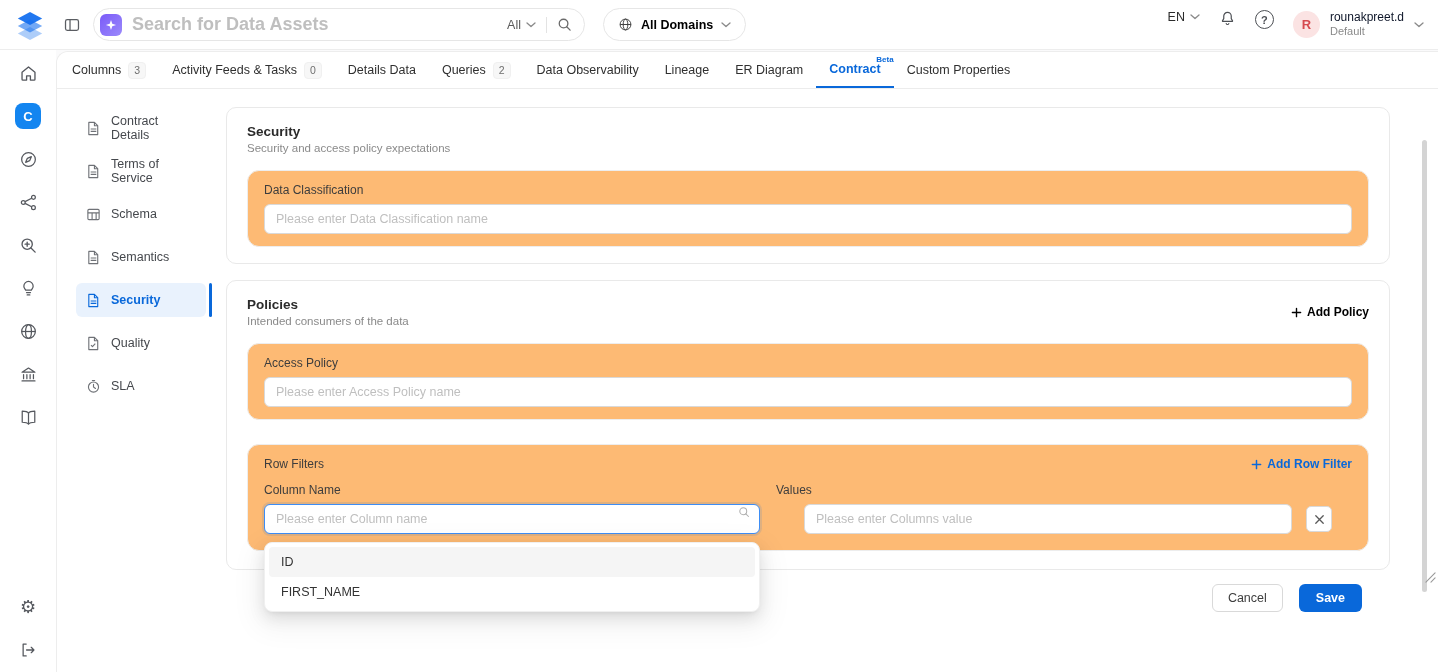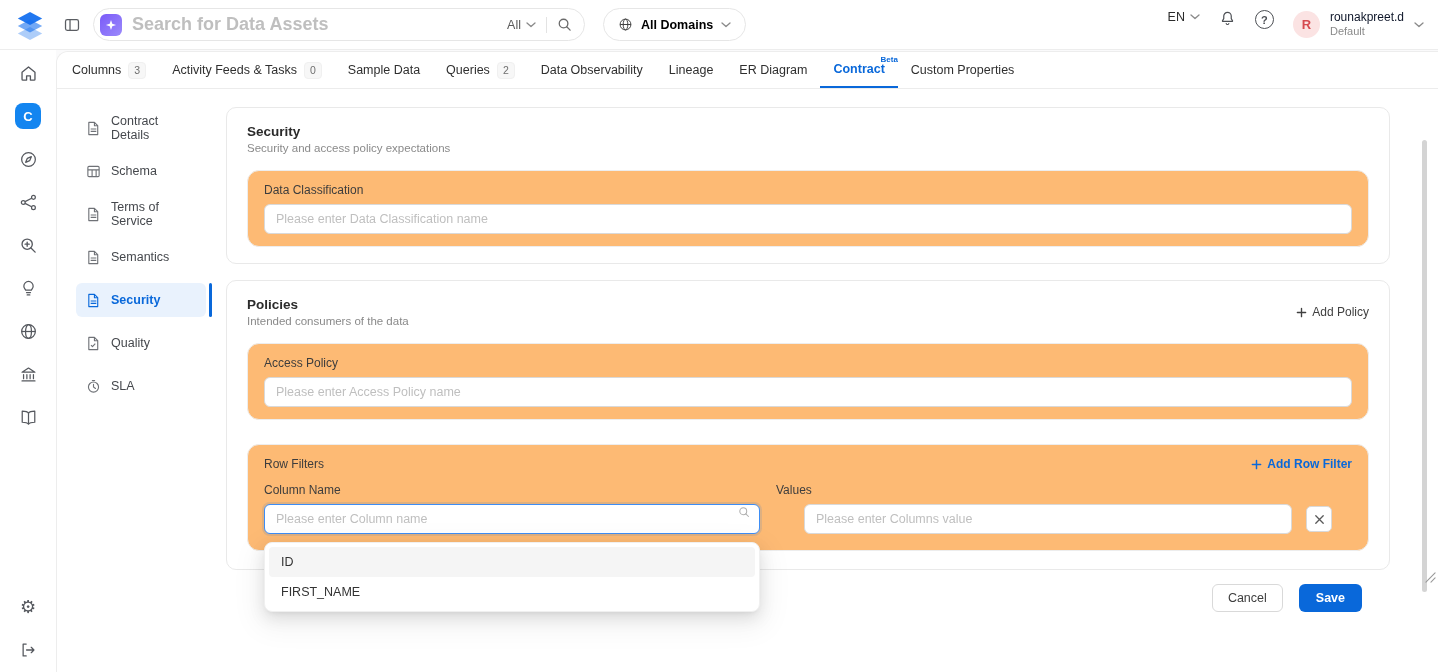--- a/index.html
+++ b/index.html
@@ -116,21 +116,21 @@
   .inner-box { border:1px solid #ededed; border-radius:12px; padding:12px 16px; margin-top:16px; background:#fdba74; }
   .fld-label { font-size:12px; color:#3d3d3d; }
   .txt {
     width:100%; height:30px; border:1px solid #d9d9d9; border-radius:6px; padding:0 11px; margin-top:7px;
     font-size:12.5px; color:#333; outline:none; background:#fff; font-family:"Liberation Sans","DejaVu Sans",sans-serif;
   }
   .txt::placeholder { color:#bfbfbf; }
   .txt.focused { border-color:#3d8df5; box-shadow:0 0 0 2px rgba(9,104,218,.12); }
   .grp + .grp { margin-top:16px; }
   .add-link { display:flex; align-items:center; gap:5px; font-size:12px; cursor:pointer; white-space:nowrap; }
-  .add-link.disabled { color:#404040; cursor:default; }
+  .add-link.disabled { color:#000000; cursor:default;font-weight:bold; }
   .add-link.primary { color:#0968da; font-weight:700; }
   .rf-head { display:flex; align-items:center; justify-content:space-between; margin-bottom:12px;gap:43px; }
   .rf-grid { display:flex; gap:16px; }
   .col-name { width:496px; position:relative; flex-shrink:0; }
   .col-values { flex:0 0 530px; }
   .values-row { display:flex; align-items:center; gap:14px; margin-top:7px; }
   .values-row .txt { margin-top:0; flex:0 0 488px;margin-left:28px; }
   .in-search { position:absolute; right:10px; top:50%; margin-top:3px; transform:translateY(-50%); color:#b0b0b0; display:flex; }
   .col-name .txt { padding-right:30px; }
   .xbtn {
@@ -357,21 +357,21 @@
     <div class="tabbar">
       <div class="tab">
         <span>Columns</span>
         <span class="cnt">3</span>
       </div>
       <div class="tab">
         <span>Activity Feeds &amp; Tasks</span>
         <span class="cnt">0</span>
       </div>
       <div class="tab">
-        <span>Sample Data</span>
+        <span>Details Data</span>
       </div>
       <div class="tab">
         <span>Queries</span>
         <span class="cnt">2</span>
       </div>
       <div class="tab">
         <span>Data Observability</span>
       </div>
       <div class="tab">
         <span>Lineage</span>
@@ -396,36 +396,36 @@
             <svg width="15" height="15" viewBox="0 0 16 16" fill="none" stroke="currentColor" stroke-width="1.2" stroke-linejoin="round">
                 <path d="M3 1.5h6l3.5 3.5v9.5H3z"></path>
                 <path d="M9 1.5V5h3.5"></path>
                 <path d="M5 8.5h6M5 11h6"></path>
               </svg>
           </span>
           <span>Contract Details</span>
         </div>
         <div class="cnav-item">
           <span class="ic">
-            <svg width="15" height="15" viewBox="0 0 16 16" fill="none" stroke="currentColor" stroke-width="1.2">
-                <rect x="2" y="2.5" width="12" height="11" rx="1.2"></rect>
-                <path d="M2 6.2h12M6.5 6.2v7.3M10.8 6.2v7.3"></path>
-              </svg>
-          </span>
-          <span>Schema</span>
-        </div>
-        <div class="cnav-item">
-          <span class="ic">
             <svg width="15" height="15" viewBox="0 0 16 16" fill="none" stroke="currentColor" stroke-width="1.2" stroke-linejoin="round">
                 <path d="M3 1.5h6l3.5 3.5v9.5H3z"></path>
                 <path d="M9 1.5V5h3.5"></path>
                 <path d="M5 8.5h6M5 11h6"></path>
               </svg>
           </span>
           <span>Terms of Service</span>
+        </div>
+        <div class="cnav-item">
+          <span class="ic">
+            <svg width="15" height="15" viewBox="0 0 16 16" fill="none" stroke="currentColor" stroke-width="1.2">
+                <rect x="2" y="2.5" width="12" height="11" rx="1.2"></rect>
+                <path d="M2 6.2h12M6.5 6.2v7.3M10.8 6.2v7.3"></path>
+              </svg>
+          </span>
+          <span>Schema</span>
         </div>
         <div class="cnav-item">
           <span class="ic">
             <svg width="15" height="15" viewBox="0 0 16 16" fill="none" stroke="currentColor" stroke-width="1.2" stroke-linejoin="round">
                 <path d="M3 1.5h6l3.5 3.5v9.5H3z"></path>
                 <path d="M9 1.5V5h3.5"></path>
                 <path d="M5 8.5h6M5 11h6"></path>
               </svg>
           </span>
           <span>Semantics</span>

